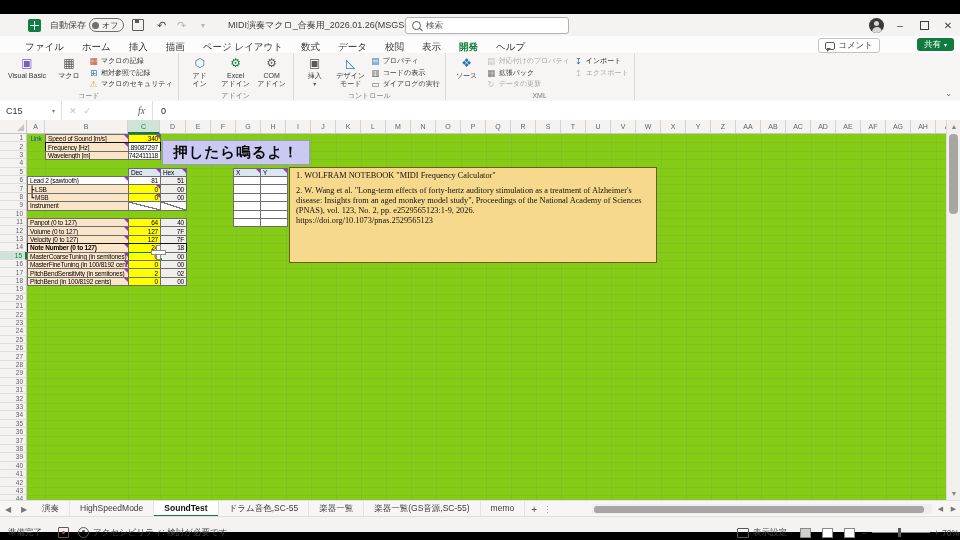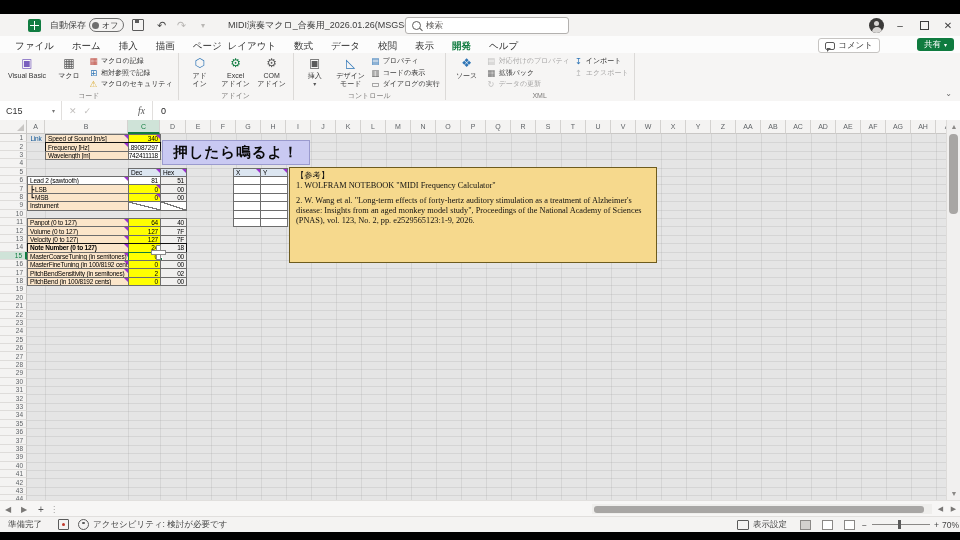--- a/index.html
+++ b/index.html
@@ -49,21 +49,21 @@
   .caret{font-size:6px;color:#555;line-height:5px;}
   .ribbon-collapse{position:absolute;right:8px;bottom:3px;font-size:8px;color:#6a6a6a;}
   
   .fbar{position:absolute;left:0;top:101px;width:960px;height:19px;background:#fff;border-bottom:1px solid #d8d6d4;display:flex;align-items:center;}
   .namebox{width:62px;height:100%;border-right:1px solid #e1dfdd;display:flex;align-items:center;justify-content:space-between;padding:0 6px;font-size:9px;color:#333;box-sizing:border-box;}
   .fx-btns{display:flex;align-items:center;gap:7px;padding:0 7px;border-right:1px solid #e1dfdd;height:100%;}
   .fx-dim{color:#c3c1bf;font-size:9px;}
   .fx-it{font-family:"Liberation Serif",serif;font-style:italic;font-size:9.5px;color:#555;margin-left:40px;}
   .fvalue{padding:0 8px;font-size:9px;color:#222;}
   
-  .sheet{position:absolute;left:0;top:120px;width:951px;height:380px;background:#e5e5e5;overflow:hidden;}
+  .sheet{position:absolute;left:0;top:120px;width:951px;height:380px;background:#84cc16;overflow:hidden;}
   .colhead{position:absolute;top:0;height:14px;background:#f4f3f2;border-right:1px solid #d4d2d0;border-bottom:1px solid #c9c7c5;box-sizing:border-box;
            display:flex;align-items:center;justify-content:center;font-size:7px;color:#5f6367;}
   .colhead.sel{background:#cfe3d8;color:#0f7b3f;border-bottom:2px solid #0f7b3f;}
   .rowhead{position:absolute;left:0;width:27px;background:#f4f3f2;border-right:1px solid #c9c7c5;border-bottom:1px solid #dedcda;box-sizing:border-box;
            display:flex;align-items:center;justify-content:flex-end;padding-right:3px;font-size:6.5px;color:#5f6367;}
   .rowhead.sel{background:#cfe3d8;color:#0f7b3f;border-right:2px solid #0f7b3f;}
   .selectall{position:absolute;left:0;top:0;width:27px;height:14px;background:#f4f3f2;border-right:1px solid #c9c7c5;border-bottom:1px solid #c9c7c5;box-sizing:border-box;}
   .selectall:after{content:"";position:absolute;right:2px;bottom:2px;border-left:7px solid transparent;border-bottom:7px solid #c8c6c4;}
   .vline{position:absolute;width:1px;background:rgba(120,120,120,.14);pointer-events:none;}
   .hline{position:absolute;height:1px;background:rgba(120,120,120,.14);pointer-events:none;}
@@ -101,21 +101,21 @@
   .tab-nav{width:16px;display:flex;align-items:center;justify-content:center;font-size:8px;color:#7a7876;}
   .stab{padding:0 10px;font-size:8.5px;line-height:15px;color:#3b3b3b;border-right:1px solid #e5e3e1;white-space:nowrap;}
   .stab.active{background:#fff;color:#111;font-weight:bold;box-shadow:inset 0 -2px 0 #0f7b3f;}
   .addsheet{width:18px;display:flex;align-items:center;justify-content:center;font-size:10px;color:#555;}
   .hsplit{width:8px;display:flex;align-items:center;justify-content:center;color:#9a9896;font-size:8px;}
   .hscroll{position:absolute;right:26px;top:3px;height:10px;background:#efeeec;}
   .hthumb{position:absolute;top:1.5px;height:7px;background:#a8a6a4;border-radius:3px;}
   .harrow{position:absolute;top:0;height:16px;width:13px;display:flex;align-items:center;justify-content:center;font-size:7px;color:#7a7876;}
   
   .statusbar{position:absolute;left:0;top:516px;width:960px;height:15px;background:#f4f3f2;border-top:1px solid #e1dfdd;font-size:8.5px;color:#444;}
-  .sb-item{position:absolute;top:0;height:15px;display:flex;align-items:center;gap:4px;}
+  .sb-item{position:absolute;top:8px;height:15px;display:flex;align-items:center;gap:4px;}
   .ic-macrostatus{width:9px;height:9px;border:1px solid #5a5a5a;border-radius:1px;position:relative;}
   .ic-macrostatus:after{content:"";position:absolute;left:2.5px;top:2.5px;width:3px;height:3px;border-radius:50%;background:#c0392b;}
   .ic-access{width:9px;height:9px;border:1px solid #5a5a5a;border-radius:50%;position:relative;}
   .ic-access:after{content:"";position:absolute;left:3px;top:1.5px;width:2.5px;height:2.5px;border-radius:50%;background:#5a5a5a;}
   .ic-disp{width:10px;height:8px;border:1px solid #5a5a5a;border-radius:1px;}
   .vi{width:11px;height:10px;border:1px solid #8a8886;background:#fff;box-sizing:border-box;}
   .vi.active{background:#d2d0ce;}
   .zoomtrack{width:58px;height:1px;background:#8a8886;position:relative;}
   .zoomthumb{position:absolute;left:26px;top:-4px;width:3px;height:9px;background:#5a5a5a;}
 </style>
@@ -156,21 +156,21 @@
         <span class="avatar"></span>
       </div>
     <div class="winbtn" style="left:888px;">–</div>
     <div class="winbtn" style="left:912px;">
         <span class="ic-max"></span>
       </div>
     <div class="winbtn" style="left:936px;">✕</div>
   </div>
 
   <div class="ribbontabs">
-    <div id="rtabs" style="padding-left:6px;font-family:Liberation Mono, monospace;"><span class="rtab">ファイル</span><span class="rtab">ホーム</span><span class="rtab">挿入</span><span class="rtab">描画</span><span class="rtab">ページ レイアウト</span><span class="rtab">数式</span><span class="rtab">データ</span><span class="rtab">校閲</span><span class="rtab">表示</span><span class="rtab active">開発</span><span class="rtab">ヘルプ</span></div>
+    <div id="rtabs" style="padding-left:16px;"><span class="rtab">ファイル</span><span class="rtab">ホーム</span><span class="rtab">挿入</span><span class="rtab">描画</span><span class="rtab">ページ レイアウト</span><span class="rtab">数式</span><span class="rtab">データ</span><span class="rtab">校閲</span><span class="rtab">表示</span><span class="rtab active">開発</span><span class="rtab">ヘルプ</span></div>
     <div class="comments-btn">
         <span class="ic-bubble"></span>
         <span>コメント</span>
       </div>
     <div class="share-btn">
         <span>共有</span>
         <span style="font-size:6px;">▾</span>
       </div>
   </div>
 
@@ -517,40 +517,49 @@
       <div class="tc" style="left: 260px; top: 64.4px; width: 28px; height: 9.4px;"></div>
       <div class="tc" style="left: 233px; top: 72.8px; width: 28px; height: 9.4px;"></div>
       <div class="tc" style="left: 260px; top: 72.8px; width: 28px; height: 9.4px;"></div>
       <div class="tc" style="left: 233px; top: 81.2px; width: 28px; height: 9.4px;"></div>
       <div class="tc" style="left: 260px; top: 81.2px; width: 28px; height: 9.4px;"></div>
       <div class="tc" style="left: 233px; top: 89.6px; width: 28px; height: 9.4px;"></div>
       <div class="tc" style="left: 260px; top: 89.6px; width: 28px; height: 9.4px;"></div>
       <div class="tc" style="left: 233px; top: 98px; width: 28px; height: 9.4px;"></div>
       <div class="tc" style="left: 260px; top: 98px; width: 28px; height: 9.4px;"></div>
       <div class="refbox" style="left: 289px; top: 47px; width: 368px; height: 96px;">
-        <div class="ref-line">【参考】</div>
         <div class="ref-line" style="white-space: normal;">1. WOLFRAM NOTEBOOK "MIDI Frequency Calculator"</div>
         <div class="ref-gap"></div>
         <div class="ref-line" style="white-space: normal;">2. W. Wang et al. "Long-term effects of forty-hertz auditory stimulation as a treatment of Alzheimer's disease: Insights from an aged monkey model study", Proceedings of the National Academy of Sciences (PNAS), vol. 123, No. 2, pp. e2529565123:1-9, 2026.</div>
+        <div class="ref-line" style="white-space: normal;">https://doi.org/10.1073/pnas.2529565123</div>
       </div>
       <div class="cellcursor" style="left: 152px; top: 126px;">
         <div class="cur-v"></div>
         <div class="cur-h"></div>
       </div>
     </div>
 
   <div class="vscroll">
     <div class="varrow" style="top:0;">▲</div>
     <div class="vthumb" style="top:14px;height:80px;"></div>
     <div class="varrow" style="bottom:0;">▼</div>
   </div>
 
   <div class="tabbar">
     <div class="tab-nav">◀</div>
     <div class="tab-nav">▶</div>
+    <div id="sheetTabs" style="display:flex;">
+        <span class="stab">演奏</span>
+        <span class="stab">HighSpeedMode</span>
+        <span class="stab active">SoundTest</span>
+        <span class="stab">ドラム音色,SC-55</span>
+        <span class="stab">楽器一覧</span>
+        <span class="stab">楽器一覧(GS音源,SC-55)</span>
+        <span class="stab">memo</span>
+      </div>
     <div class="addsheet">+</div>
     <div class="hsplit">⋮</div>
 
     <div class="hscroll" style="left:592px;width:340px;">
       <div class="hthumb" style="left:2px;width:330px;"></div>
     </div>
     <div class="harrow" style="right:13px;">◀</div>
     <div class="harrow" style="right:0;">▶</div>
   </div>
 

